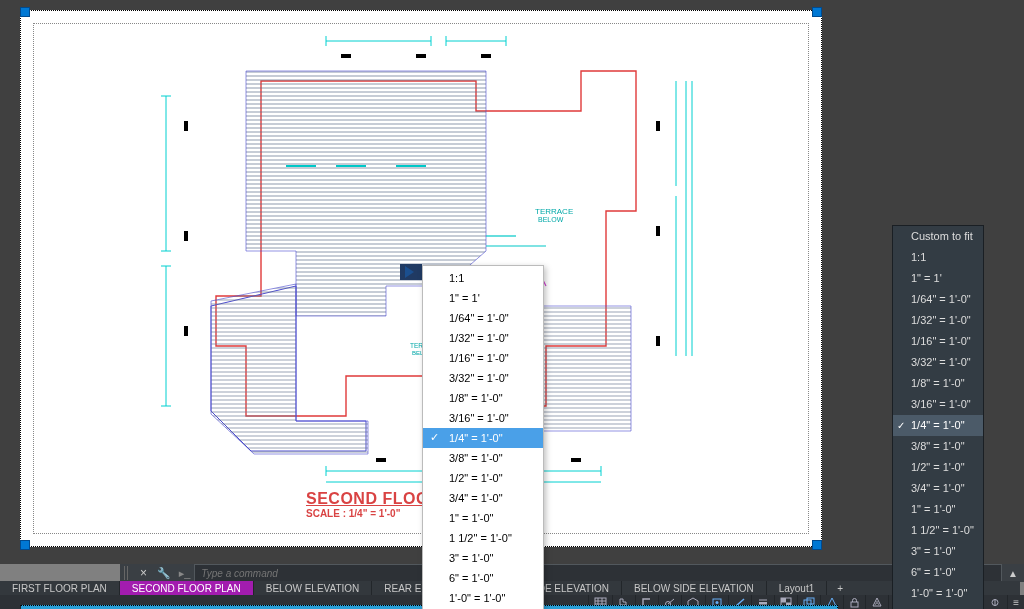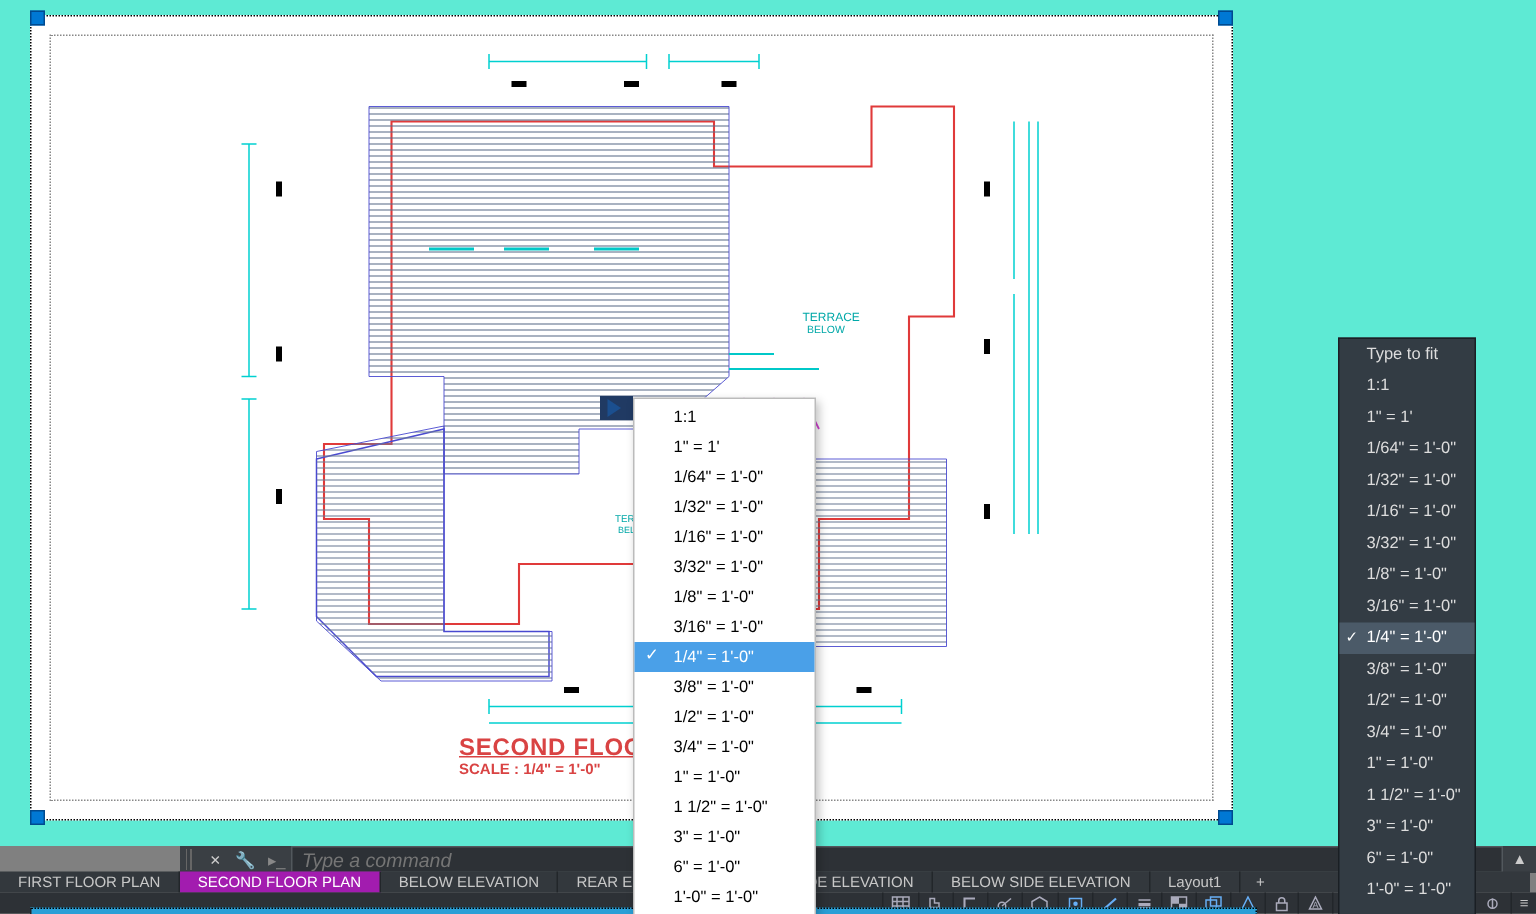--- a/index.html
+++ b/index.html
@@ -1,16 +1,16 @@
 <!DOCTYPE html>
 <html><head>
 <meta charset="utf-8">
 <style>
   html,body{margin:0;padding:0;width:1024px;height:609px;overflow:hidden;font-family:"Segoe UI",Arial,sans-serif;font-size:11px;background:#808080;color:#ccc}
-  .canvas-area{position:absolute;left:0;top:0;right:0;bottom:45px;background:#5eead4}
+  .canvas-area{position:absolute;left:0;top:0;right:0;bottom:45px;background:#404040}
   .paper{position:absolute;left:20px;top:10px;width:800px;height:535px;background:#fff;border:1px dotted #000}
   .paper::before{content:"";position:absolute;inset:12px;border:1px dotted #888}
   .grip{position:absolute;width:8px;height:8px;background:#0078d4;border:1px solid #004a8f}
   .grip.tl{left:20px;top:7px}.grip.tr{left:812px;top:7px}.grip.bl{left:20px;top:540px}.grip.br{left:812px;top:540px}
   .plan-svg{position:absolute;inset:15px}
   .plan-title{position:absolute;left:285px;bottom:27px;font-family:Arial;color:#d94343;font-weight:bold}
   .plan-title .t1{font-size:16px;text-decoration:underline;letter-spacing:.5px}
   .plan-title .t2{font-size:10px}
   
   .ctx-menu{position:absolute;left:422px;top:265px;width:120px;background:#fff;border:1px solid #bbb;box-shadow:2px 2px 6px rgba(0,0,0,.25);color:#000;padding:2px 0;z-index:50}
@@ -22,21 +22,21 @@
   
   .dark-menu{position:absolute;right:40px;top:225px;width:90px;background:#333c44;border:1px solid #1a1f24;z-index:60;font-size:11px}
   .dark-item{padding:3px 6px 3px 18px;color:#ddd;position:relative;line-height:15px;cursor:default}
   .dark-item.sel{background:#4b5a68;color:#fff}
   .dark-item.sel::before{content:"✓";position:absolute;left:4px;top:3px;font-size:10px}
   
   .cmd-bar{position:absolute;left:120px;right:0;bottom:27px;height:18px;background:#3a3f44;display:flex;align-items:center}
   .cmd-handle{width:6px;height:14px;background:repeating-linear-gradient(90deg,#666 0 1px,transparent 1px 3px);margin:0 4px}
   .cmd-x{color:#ccc;padding:0 6px;font-size:12px}
   .cmd-wrench{color:#ccc;padding:0 4px;font-size:11px}
-  .cmd-input{flex:1;background:#2d3136;border:1px solid #52585d;color:#aaa;font-style:italic;padding:1px 6px;height:14px;font-size:13px}
+  .cmd-input{flex:1;background:#2d3136;border:1px solid #52585d;color:#aaa;font-style:italic;padding:1px 6px;height:14px;font-size:10px}
   .cmd-up{color:#ccc;padding:0 6px;font-size:10px}
   
   .tabs{position:absolute;left:0;right:4px;bottom:14px;height:14px;background:#33383d;display:flex;align-items:stretch;font-size:10px}
   .tab{padding:0 12px;display:flex;align-items:center;color:#c8c8c8;border-right:1px solid #22262a;cursor:default}
   .tab.active{background:#a21caf;color:#fff}
   .tab-add{padding:0 10px;display:flex;align-items:center;color:#c8c8c8;cursor:default}
   
   .status{position:absolute;left:0;right:0;bottom:0;height:14px;background:#2d3136;display:flex;align-items:stretch;font-size:10px;color:#c8c8c8}
   .status-spacer{flex:1}
   .sbtn{padding:0 5px;display:flex;align-items:center;cursor:default;border-left:1px solid #22262a}
@@ -158,21 +158,21 @@
       <div class="ctx-item">1/2" = 1'-0"</div>
       <div class="ctx-item">3/4" = 1'-0"</div>
       <div class="ctx-item">1" = 1'-0"</div>
       <div class="ctx-item">1 1/2" = 1'-0"</div>
       <div class="ctx-item">3" = 1'-0"</div>
       <div class="ctx-item">6" = 1'-0"</div>
       <div class="ctx-item">1'-0" = 1'-0"</div>
     </div>
 
   <div class="dark-menu" id="dark-menu">
-      <div class="dark-item">Type to fit</div>
+      <div class="dark-item">Custom to fit</div>
       <div class="dark-item">1:1</div>
       <div class="dark-item">1" = 1'</div>
       <div class="dark-item">1/64" = 1'-0"</div>
       <div class="dark-item">1/32" = 1'-0"</div>
       <div class="dark-item">1/16" = 1'-0"</div>
       <div class="dark-item">3/32" = 1'-0"</div>
       <div class="dark-item">1/8" = 1'-0"</div>
       <div class="dark-item">3/16" = 1'-0"</div>
       <div class="dark-item sel">1/4" = 1'-0"</div>
       <div class="dark-item">3/8" = 1'-0"</div>

